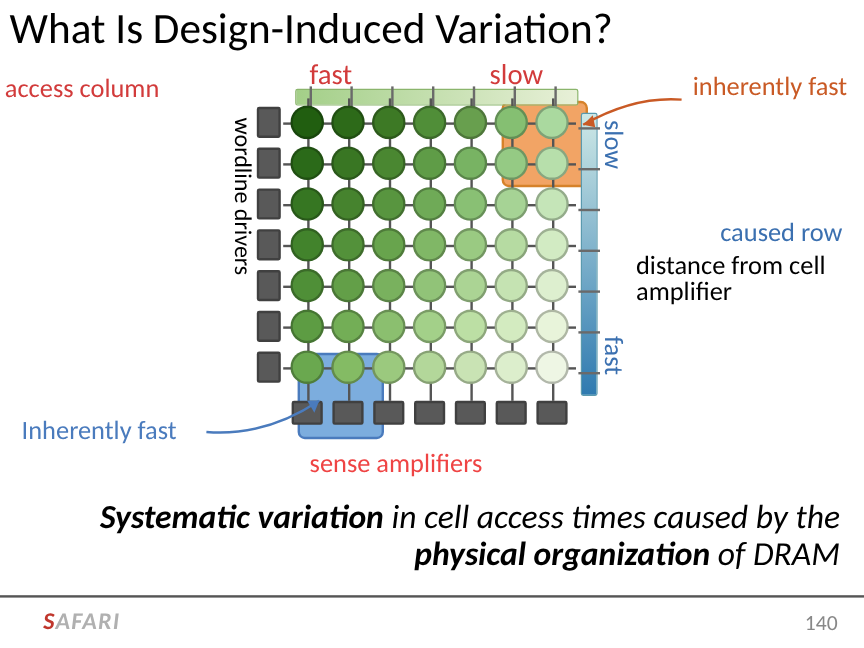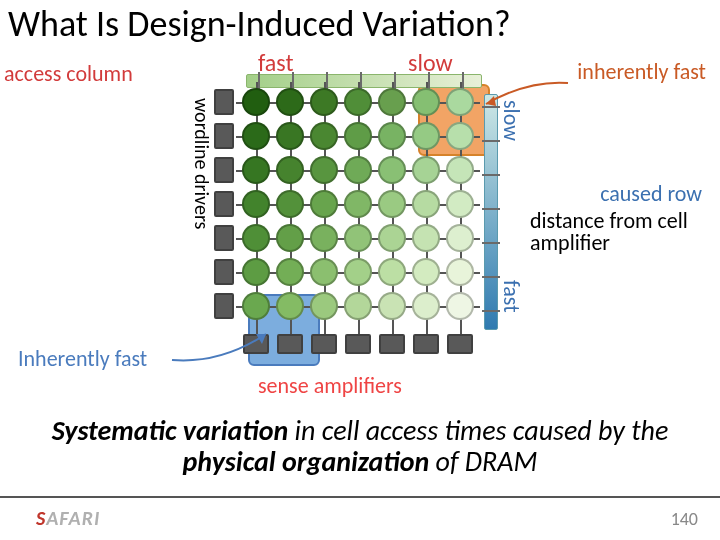--- a/index.html
+++ b/index.html
@@ -231,21 +231,21 @@
     height: 2px;
     width: 18px;
     background: #6a6a6a;
   }
   
   .conclusion {
     position: absolute;
     bottom: 62px;
     left: 0;
     right: 0;
-    text-align: center;
+    text-align: right;
     font-size: 28px;
     font-style: italic;
     color: #000;
     line-height: 1.1;
     padding: 0 20px;
   }
   .conclusion .bold { font-weight: 700; }
   
   .footer-line {
     position: absolute;

